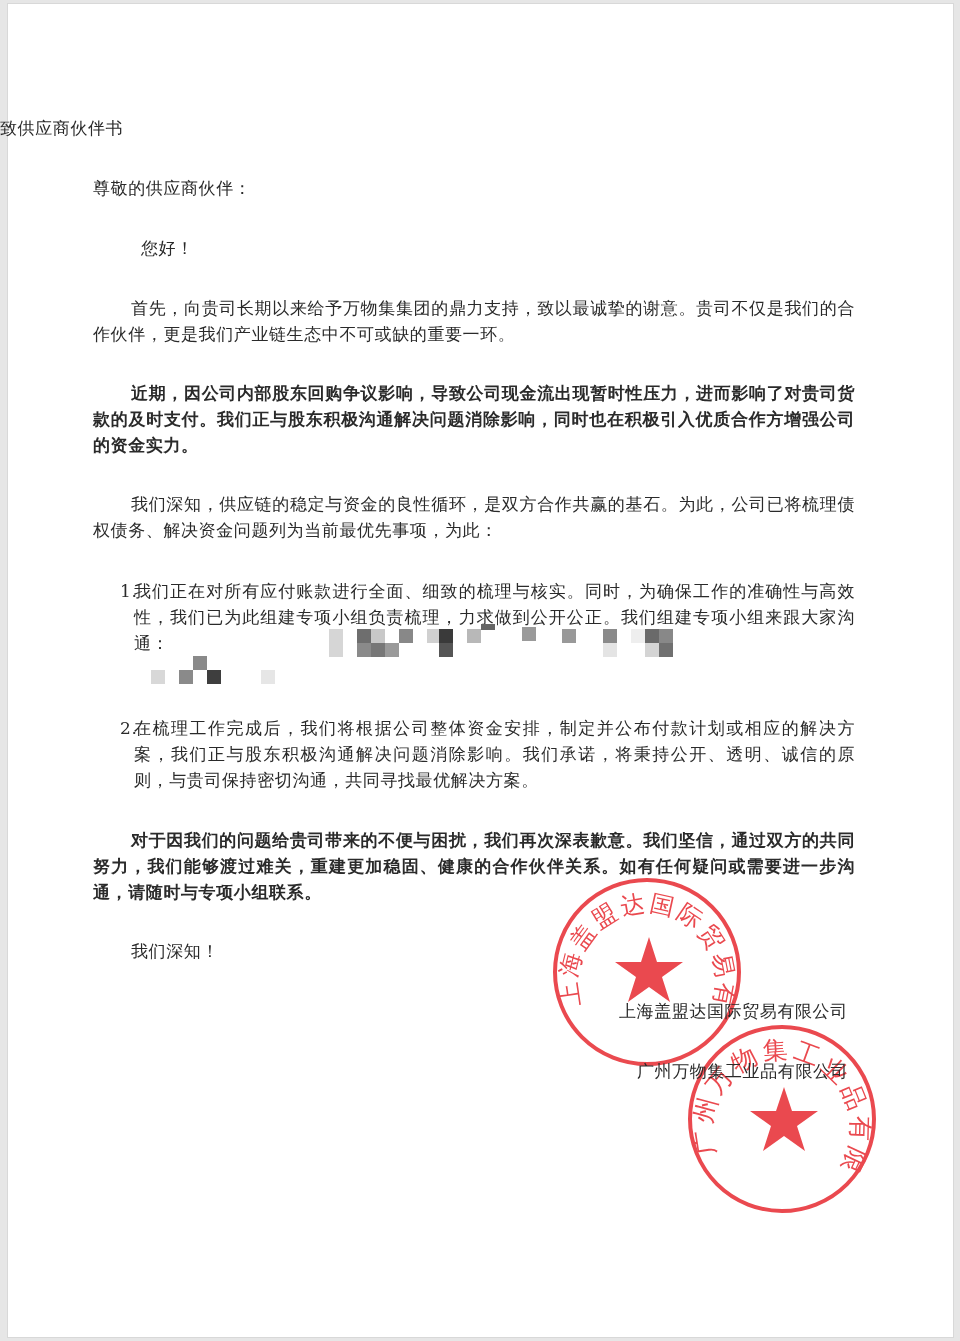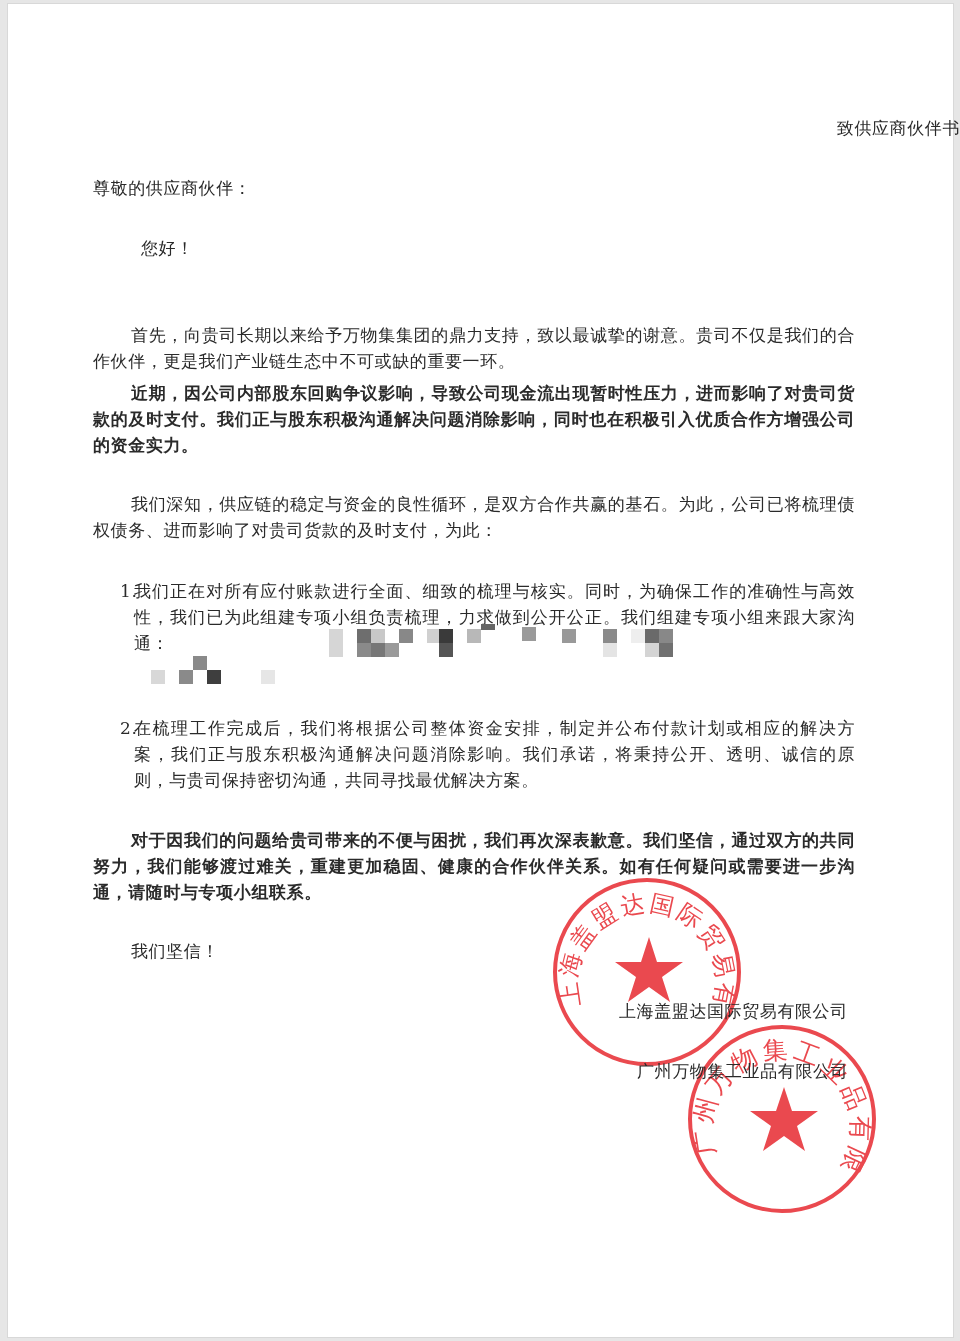--- a/index.html
+++ b/index.html
@@ -7,21 +7,21 @@
     width: 960px; height: 1341px; background: #e6e6e6; position: relative; overflow: hidden;
     font-family: "DejaVu Serif", "Liberation Serif", serif; color: #2a2a2a;
   }
   .sheet {
     position: absolute; left: 7px; top: 3px; width: 945px; height: 1333px;
     background: #ffffff; border: 1px solid #d8d8d8;
   }
   .text {
     position: absolute; font-size: 17px; line-height: 26px; letter-spacing: 0.6px; white-space: nowrap;
   }
-  .title { left: 0; width: 960px; text-align: right; top: 115px; }
+  .title { left: 0; width: 960px; text-align: left; top: 115px; }
   .para { left: 93px; width: 762px; white-space: normal; text-align: justify; }
   .indent { text-indent: 38px; }
   .list-item { position: absolute; left: 120px; width: 735px; font-size: 17px; line-height: 26px; letter-spacing: 0.6px; }
   .list-num { position: absolute; left: 0; top: 0; }
   .list-body { margin-left: 14px; text-align: justify; }
   .mosaic { position: absolute; }
   .mosaic div { position: absolute; width: 14px; height: 14px; }
   .stamp { position: absolute; border-radius: 50%; border: 4px solid #e8363c; box-sizing: border-box; opacity: 0.9; }
   .stamp svg { position: absolute; left: 0; top: 0; }
   .sig { position: absolute; font-size: 17px; line-height: 26px; letter-spacing: 0.6px; white-space: nowrap; }
@@ -30,25 +30,25 @@
 <body>
 
 <div class="sheet"></div>
 
 <div class="text title">致供应商伙伴书</div>
 
 <div class="text" style="left:93px; top:175px;">尊敬的供应商伙伴：</div>
 
 <div class="text" style="left:141px; top:235px;">您好！</div>
 
-<div class="text para indent" style="top:295px;margin-top:27px;">首先，向贵司长期以来给予万物集集团的鼎力支持，致以最诚挚的谢意。贵司不仅是我们的合作伙伴，更是我们产业链生态中不可或缺的重要一环。</div>
+<div class="text para indent" style="top:295px;">首先，向贵司长期以来给予万物集集团的鼎力支持，致以最诚挚的谢意。贵司不仅是我们的合作伙伴，更是我们产业链生态中不可或缺的重要一环。</div>
 
 <div class="text para indent" style="top:380px;font-weight:bold;">近期，因公司内部股东回购争议影响，导致公司现金流出现暂时性压力，进而影响了对贵司货款的及时支付。我们正与股东积极沟通解决问题消除影响，同时也在积极引入优质合作方增强公司的资金实力。</div>
 
-<div class="text para indent" style="top:491px;">我们深知，供应链的稳定与资金的良性循环，是双方合作共赢的基石。为此，公司已将梳理债权债务、进而影响了对贵司货款的及时支付，为此：</div>
+<div class="text para indent" style="top:491px;">我们深知，供应链的稳定与资金的良性循环，是双方合作共赢的基石。为此，公司已将梳理债权债务、解决资金问题列为当前最优先事项，为此：</div>
 
 <div class="list-item" style="top:578px;">
   <span class="list-num">1.</span>
   <div class="list-body">我们正在对所有应付账款进行全面、细致的梳理与核实。同时，为确保工作的准确性与高效性，我们已为此组建专项小组负责梳理，力求做到公开公正。我们组建专项小组来跟大家沟通：</div>
 </div>
 
 <div class="mosaic" style="left:0; top:0;">
   <div style="left:329px;top:629px;background:#d6d6d6;height:28px;"></div>
   <div style="left:357px;top:629px;background:#6e6e6e;"></div>
   <div style="left:371px;top:629px;background:#c8c8c8;"></div>
@@ -77,21 +77,21 @@
   <div style="left:261px;top:670px;background:#e6e6e6;"></div>
 </div>
 
 <div class="list-item" style="top:715px;">
   <span class="list-num">2.</span>
   <div class="list-body">在梳理工作完成后，我们将根据公司整体资金安排，制定并公布付款计划或相应的解决方案，我们正与股东积极沟通解决问题消除影响。我们承诺，将秉持公开、透明、诚信的原则，与贵司保持密切沟通，共同寻找最优解决方案。</div>
 </div>
 
 <div class="text para indent" style="top:827px;font-weight:bold;">对于因我们的问题给贵司带来的不便与困扰，我们再次深表歉意。我们坚信，通过双方的共同努力，我们能够渡过难关，重建更加稳固、健康的合作伙伴关系。如有任何疑问或需要进一步沟通，请随时与专项小组联系。</div>
 
-<div class="text" style="left:131px; top:938px;">我们坚信！</div>
+<div class="text" style="left:131px; top:938px;">我们深知！</div>
 
 <div class="stamp" style="left:553px; top:878px; width:188px; height:188px;">
   <svg width="180" height="180" viewBox="0 0 180 180">
     <defs>
       <path id="arc1" d="M 26 128 A 70 70 0 1 1 154 128" fill="none"></path>
     </defs>
     <text font-size="24" fill="#e8363c" font-family="DejaVu Serif, serif" letter-spacing="3">
       <textPath href="#arc1" startOffset="2%">上海盖盟达国际贸易有限公司</textPath>
     </text>
     <polygon points="92,55 100,80 126,80 105,95 113,120 92,105 71,120 79,95 58,80 84,80" fill="#e8363c"></polygon>

